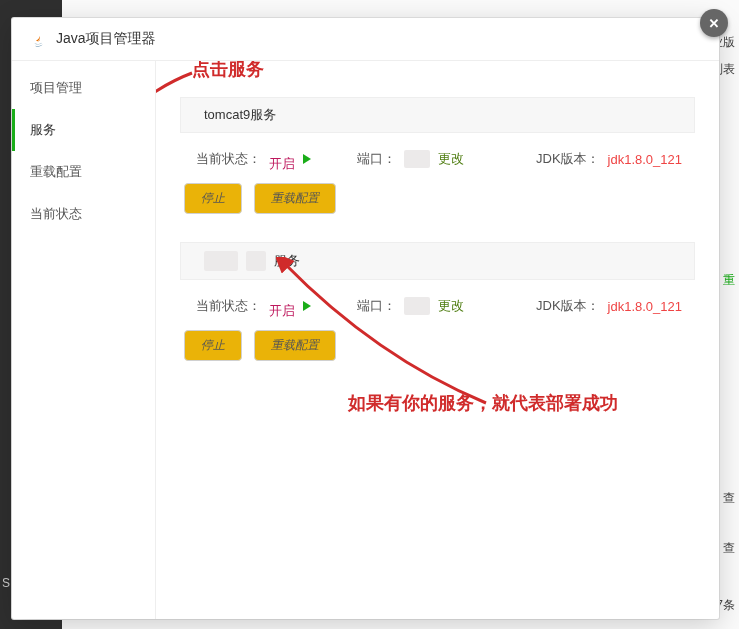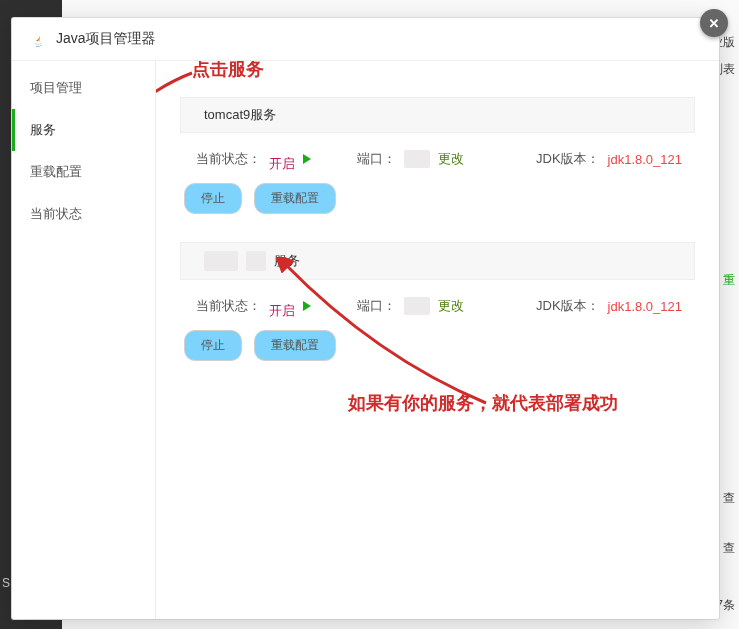--- a/index.html
+++ b/index.html
@@ -139,26 +139,27 @@
       display: inline-block;
       width: 0; height: 0;
       border-left: 8px solid #1aad19;
       border-top: 5px solid transparent;
       border-bottom: 5px solid transparent;
       vertical-align: -1px;
     }
     .btn-row { display: flex; gap: 12px; padding: 0 4px; }
     .btn {
       border: 1px solid #d0d0d0;
-      background: #7dd3fc;
+      background: #eab308;
       padding: 6px 16px;
       font-size: 12px;
       color: #555;
       cursor: pointer;
-      border-radius: 11px;
+      border-radius: 4px;
+      font-style: italic;
     }
     .annotation {
       position: absolute;
       color: #d02b2b;
       font-weight: 600;
       font-size: 18px;
       pointer-events: none;
     }
     .arrow-svg {
       position: absolute;

